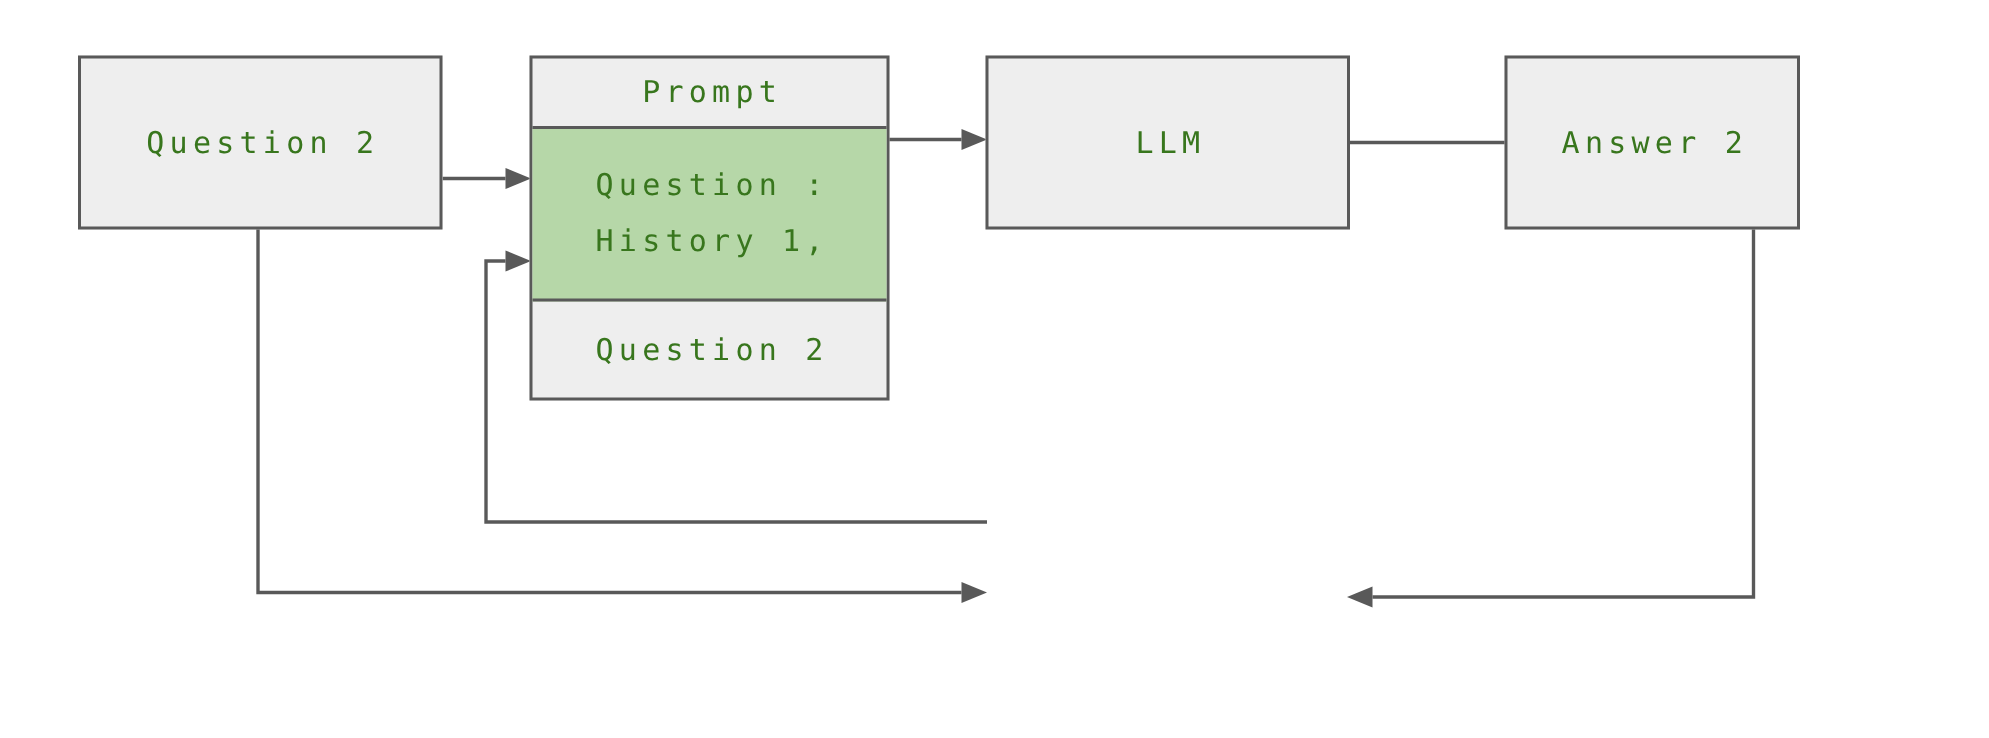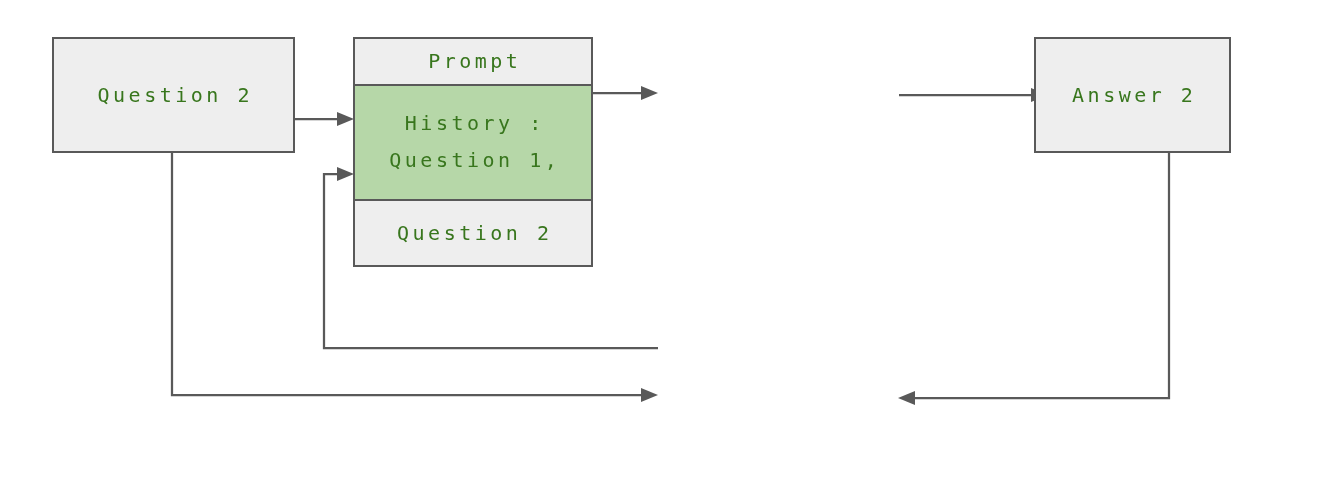--- a/index.html
+++ b/index.html
@@ -40,21 +40,21 @@
     align-items: center;
     justify-content: center;
     color: var(--text_color, #38761d);
     font-size: 20px;
     letter-spacing: 3.5px;
     text-indent: 3.5px;
     white-space: pre;
   }
   .node-question2 { left: 52px;  top: 37px;  width: 243px; height: 116px; }
   .node-llm       { left: 657px; top: 37px;  width: 243px; height: 116px; }
-  .node-answer2   { left: 1034px;top: 37px;  width: 197px; height: 116px; }
+  .node-answer2   { left: 1003px;top: 37px;  width: 197px; height: 116px; }
   .node-memory    { left: 657px; top: 337px; width: 242px; height: 116px; }
   .node-prompt-group {
     left: 353px; top: 37px; width: 240px; height: 230px;
     flex-direction: column;
     align-items: stretch;
     justify-content: flex-start;
     padding: 0;
   }
   .section {
     display: flex;
@@ -108,27 +108,30 @@
 
   <div class="node node-question2">
     <span>Question 2</span>
   </div>
 
   <div class="node node-prompt-group">
     <div class="section sec-prompt">
       <span>Prompt</span>
     </div>
     <div class="section sec-history">
-      <div class="hline">History :</div>
-      <div class="hline">Question 1,</div>
+      <div class="hline">Question :</div>
+      <div class="hline">History 1,</div>
     </div>
     <div class="section sec-question">
       <span>Question 2</span>
     </div>
   </div>
 
+  <div class="node node-llm">
+    <span>LLM</span>
+  </div>
 
   <div class="node node-answer2">
     <span>Answer 2</span>
   </div>
 
 
 </div>
 
 </body></html>

